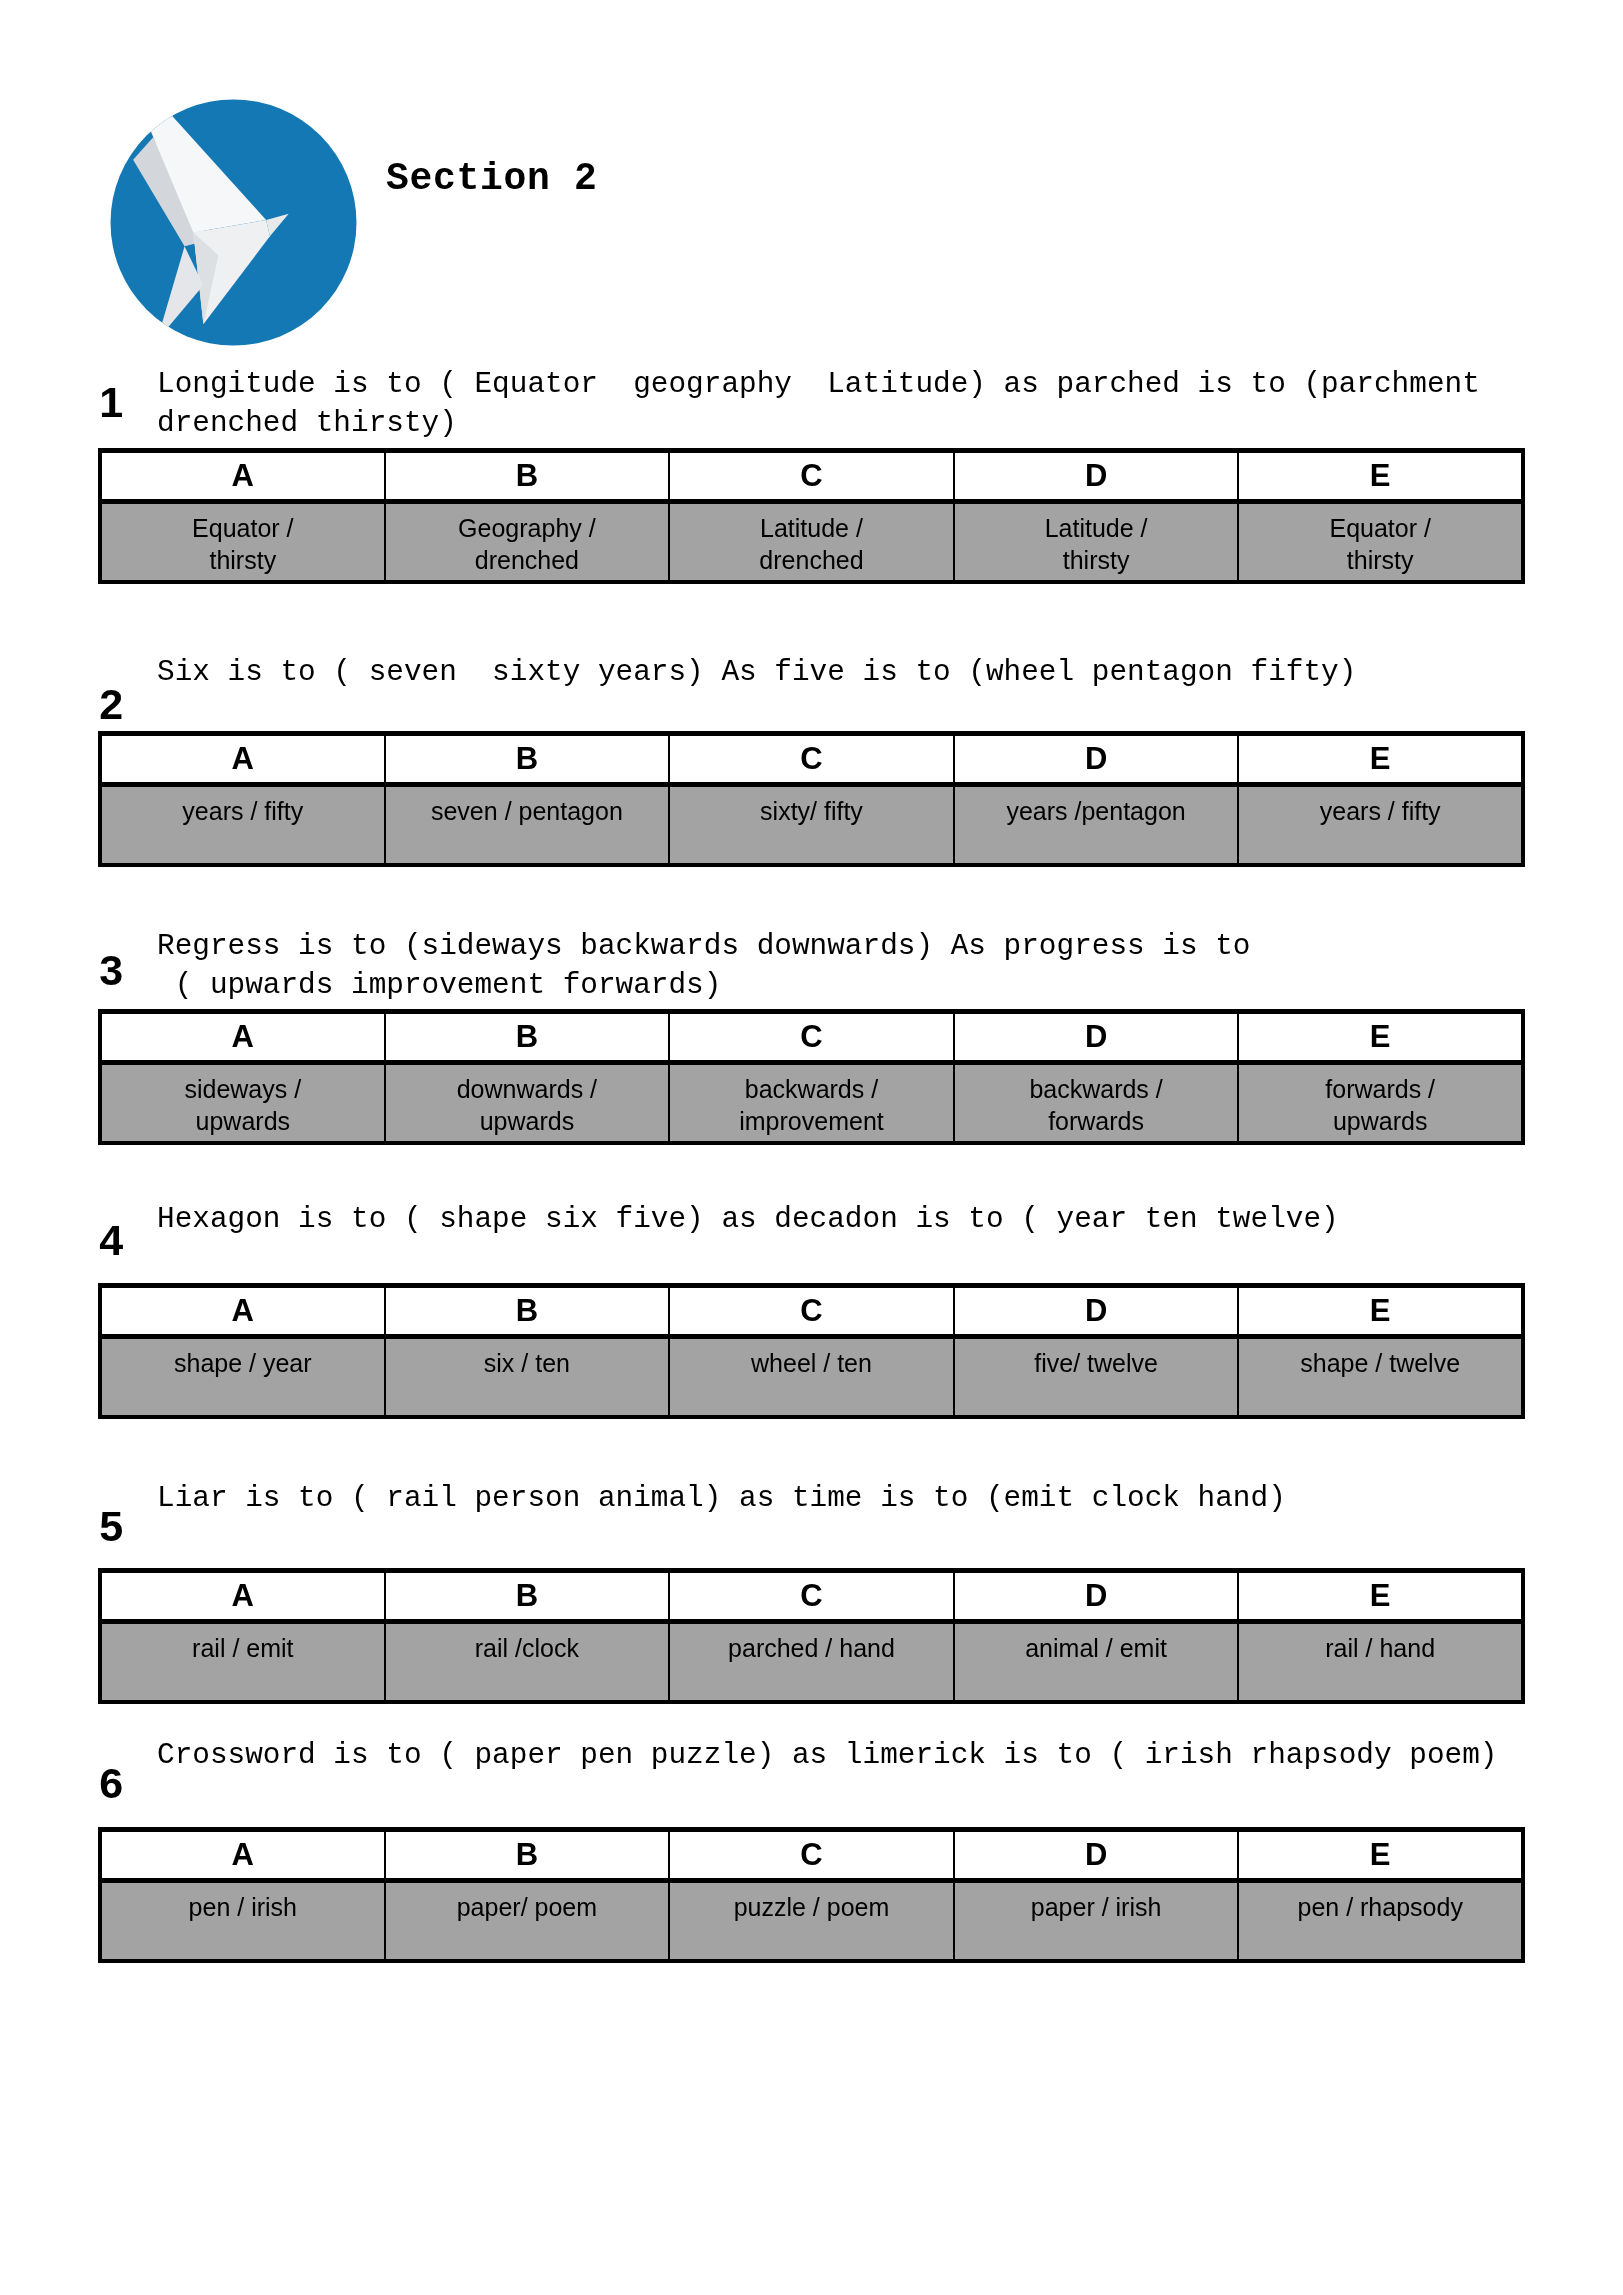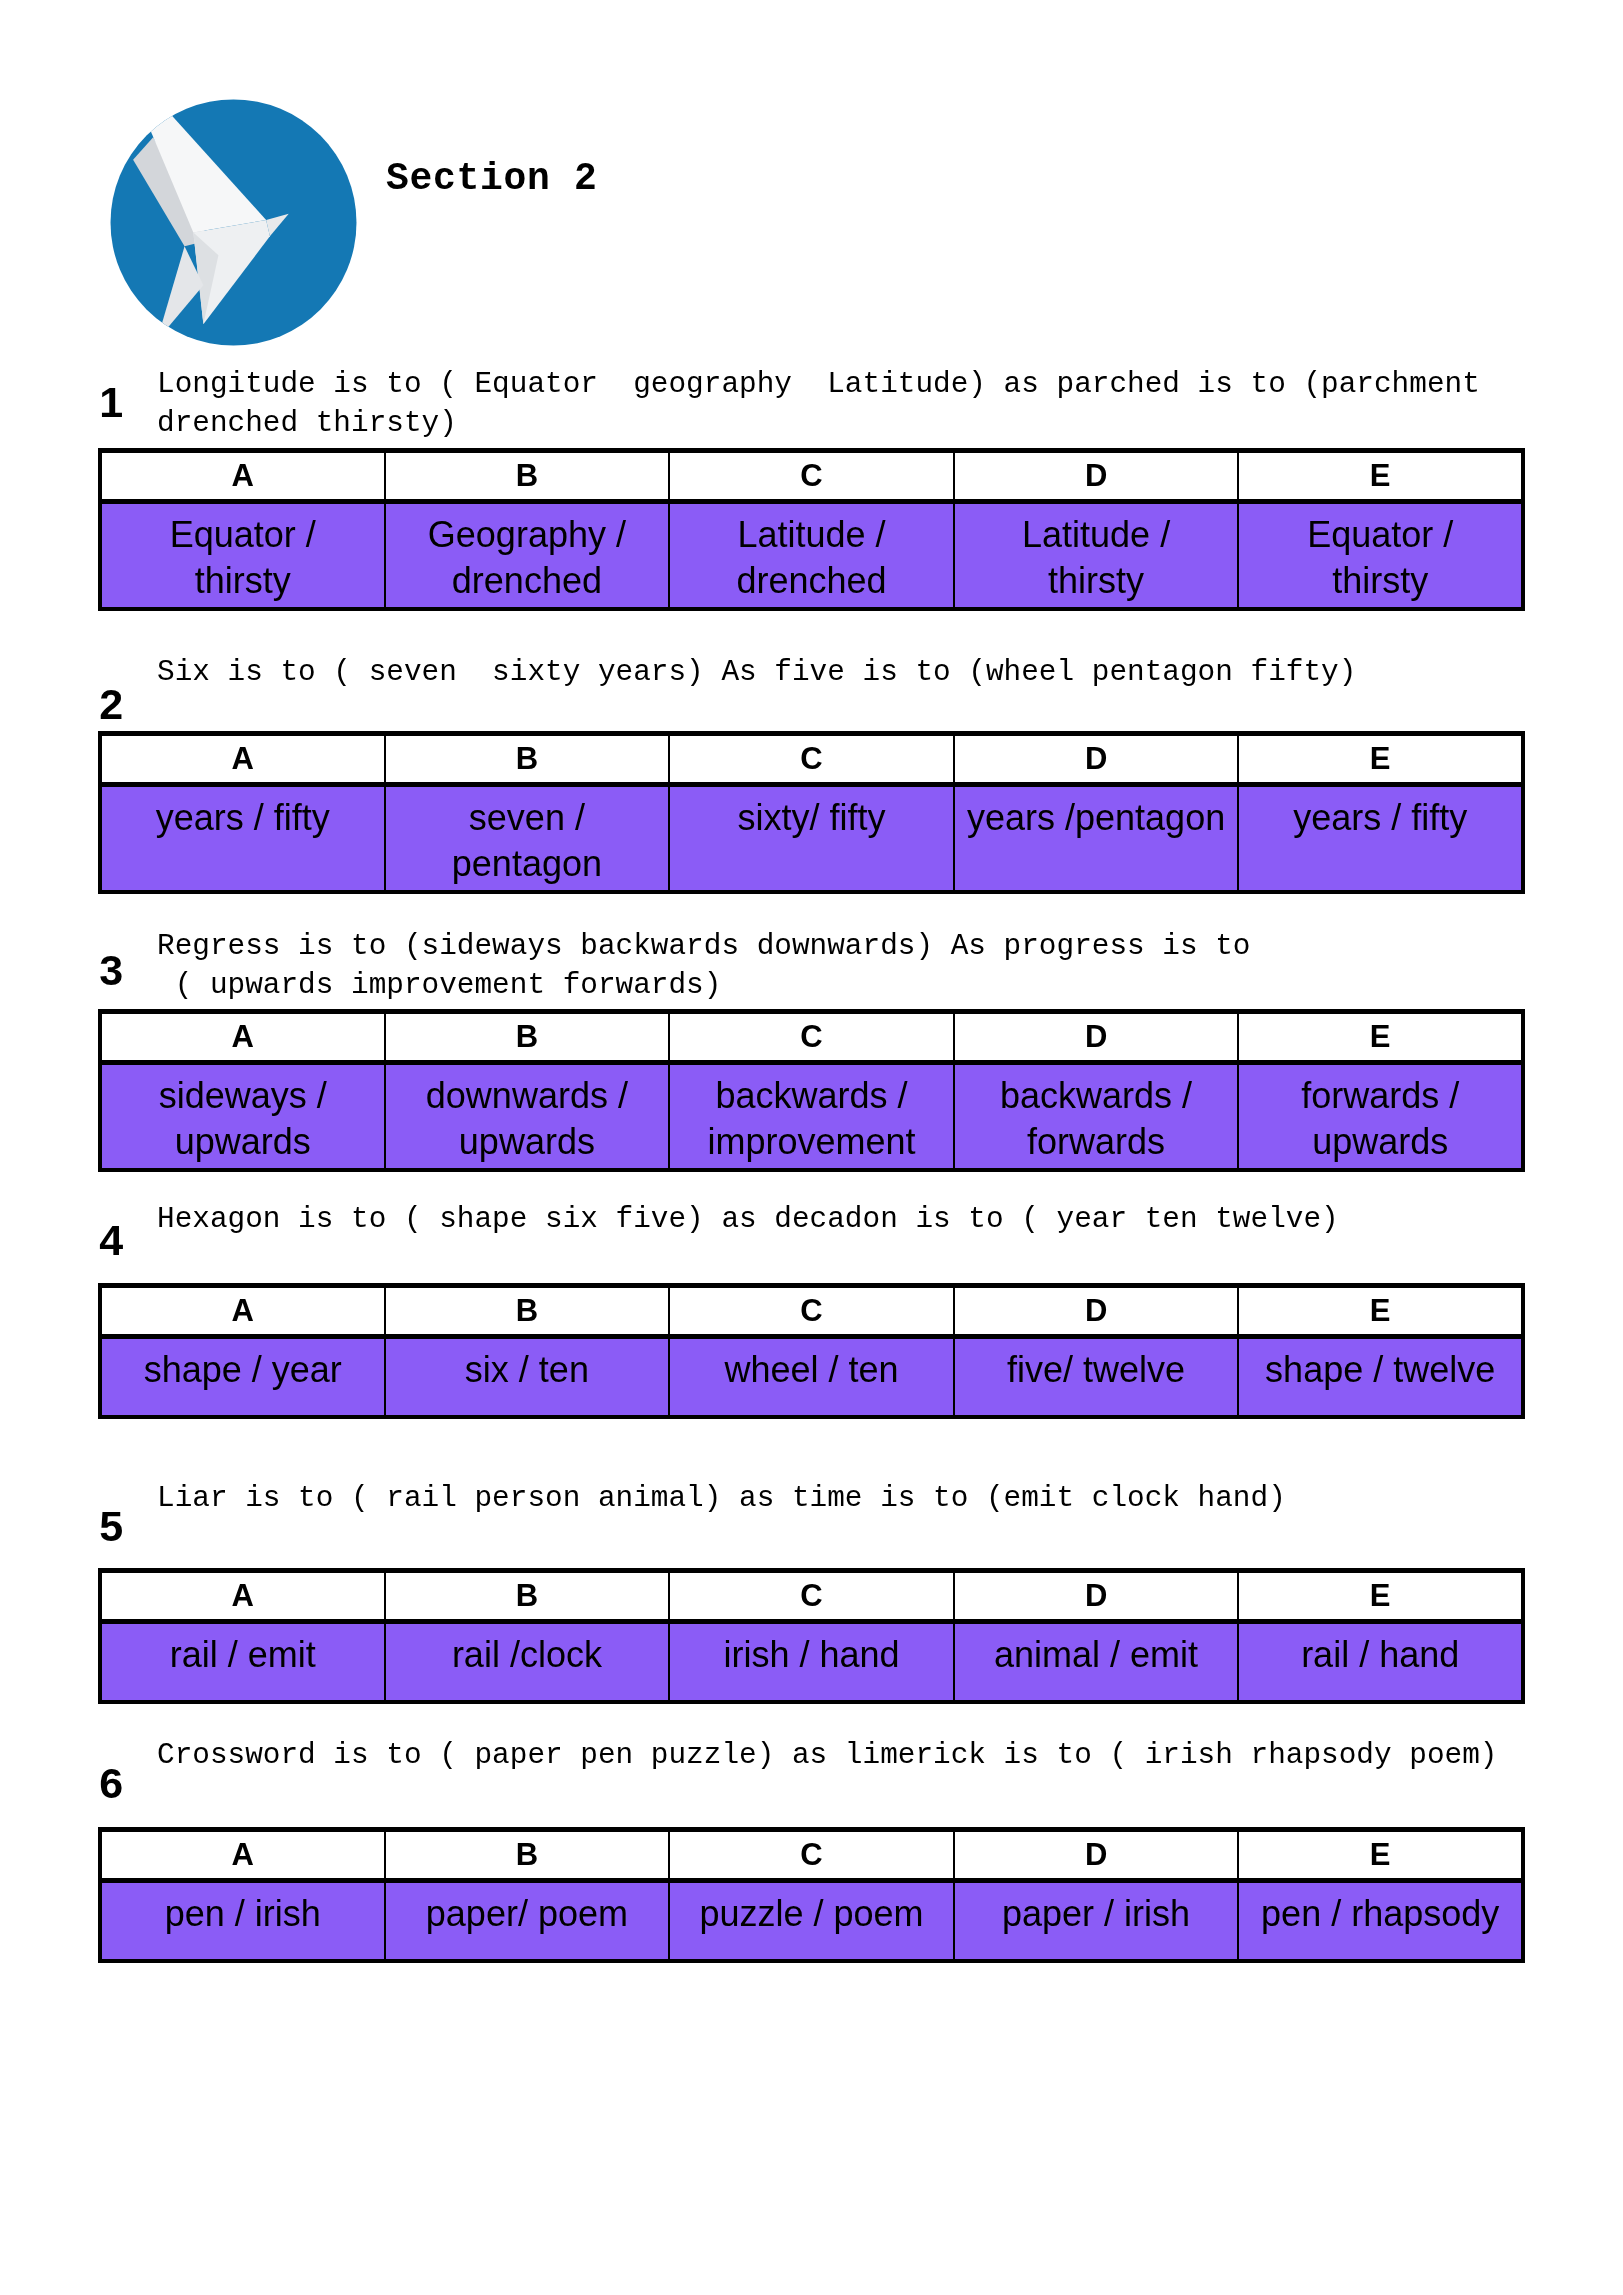--- a/index.html
+++ b/index.html
@@ -76,25 +76,25 @@
     font-size: 31px;
     font-weight: 700;
     text-align: center;
     vertical-align: middle;
     background: #ffffff;
   }
   table.options td {
     border: 2.6px solid #000;
     height: 80px;
     padding: 7.9px 5.2px 2.6px 5.2px;
-    font-size: 36px;
+    font-size: 25px;
     line-height: 1.28;
     text-align: center;
     vertical-align: top;
-    background: #8b5cf6;
+    background: #a3a3a3;
     white-space: pre-line;
   }
   
   .q1 { top: 366px;  height: 229px; }
   .q1 .qnum { top: 11.8px; }  .q1 table { top: 82px; }
   .q2 { top: 654px; height: 226px; }
   .q2 .qnum { top: 26px; }  .q2 table { top: 77px; }
   .q3 { top: 928px; height: 230px; }
   .q3 .qnum { top: 17.7px; }  .q3 table { top: 81px; }
   .q4 { top: 1201px; height: 234px; }
@@ -256,21 +256,21 @@
         <th>B</th>
         <th>C</th>
         <th>D</th>
         <th>E</th>
       </tr>
         </thead>
       <tbody>
           <tr>
         <td>rail / emit</td>
         <td>rail /clock</td>
-        <td>irish / hand</td>
+        <td>parched / hand</td>
         <td>animal / emit</td>
         <td>rail / hand</td>
       </tr>
         </tbody>
     </table>
   </section>
 
   <section class="question q6">
     <div class="qnum">6</div>
     <div class="qtext">Crossword is to ( paper pen puzzle) as limerick is to ( irish rhapsody poem)</div>

